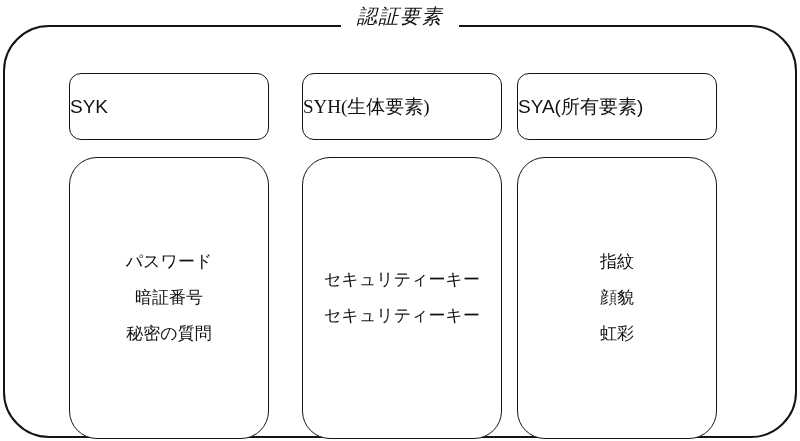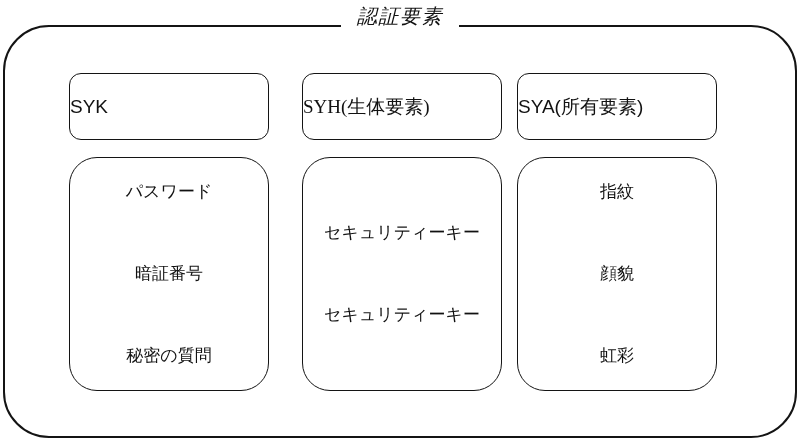--- a/index.html
+++ b/index.html
@@ -58,30 +58,29 @@
     align-items: center;
     justify-content: flex-start;
     text-align: center;
     font-size: 19px;
     line-height: 24px;
     margin-bottom: 17px;
   }
   .content-box {
     box-sizing: border-box;
     width: 200px;
-    height: 234px;
+    height: 282px;
     border: 1.5px solid #141414;
     border-radius: 28px;
     background: #ffffff;
     display: flex;
     flex-direction: column;
     align-items: center;
     justify-content: center;
     text-align: center;
-    gap: 46px;
   }
   .item {
     font-size: 17px;
     line-height: 36px;
     height: 36px;
     white-space: nowrap;
   }
 </style>
 </head>
 <body>

